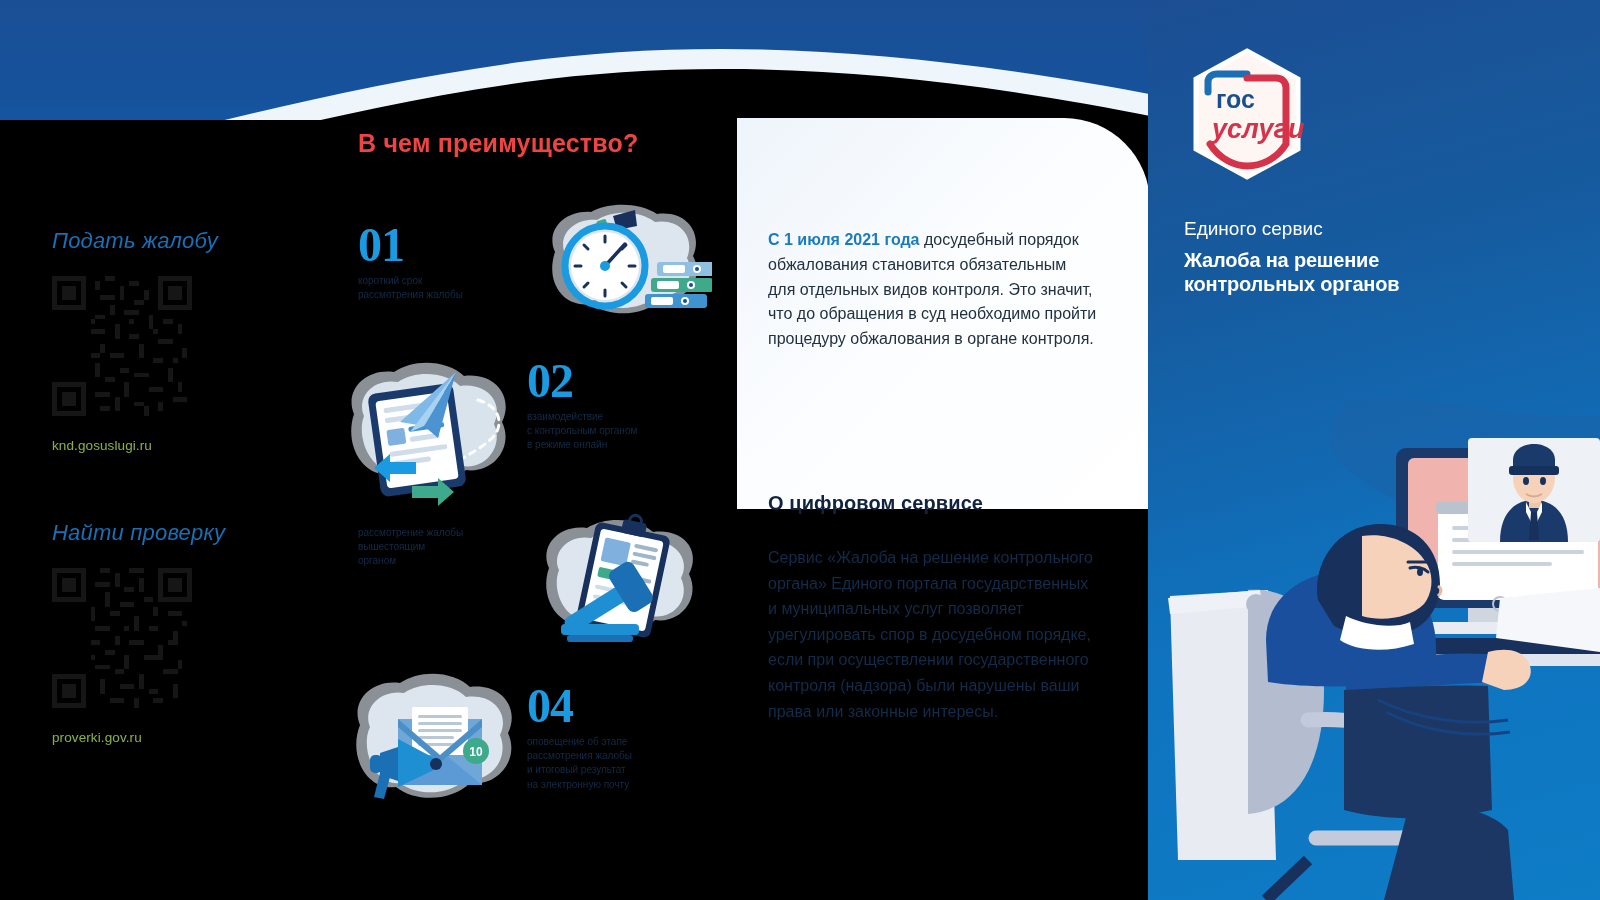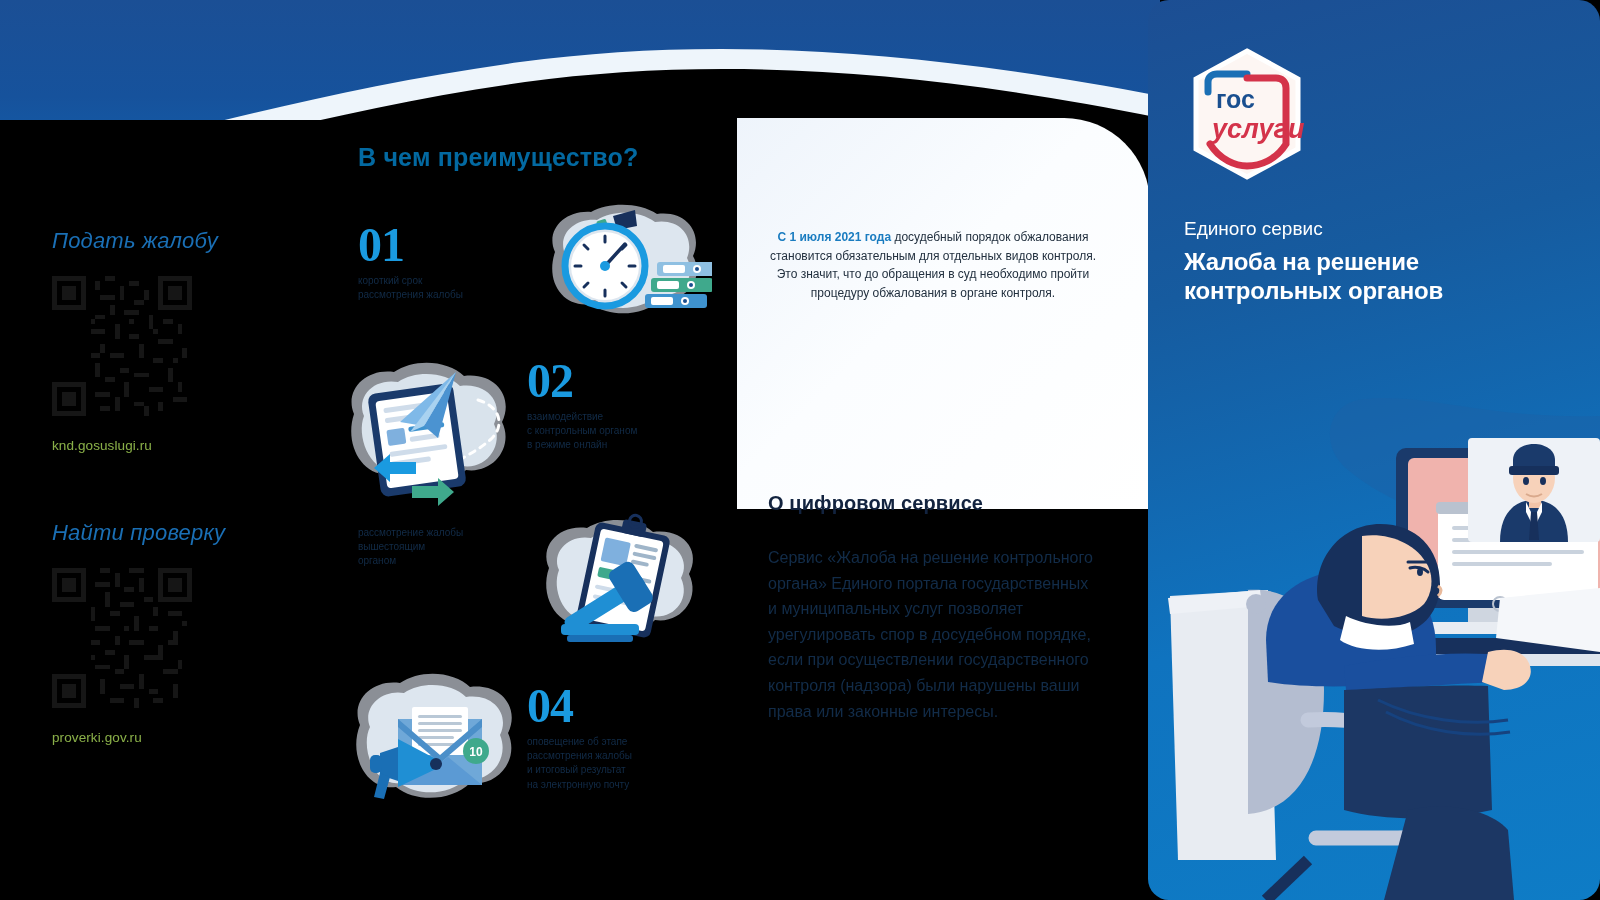--- a/index.html
+++ b/index.html
@@ -26,22 +26,22 @@
   .left-col{ position:absolute; left:0; top:0; width:330px; height:900px; z-index:12; }
   .qr-block{ position:absolute; left:52px; width:230px; }
   .qr-block.first{ top:228px; }
   .qr-block.second{ top:520px; }
   .qr-title{ font-size:22px; color:#1a6fb5; letter-spacing:.2px; margin-bottom:22px;font-style:italic; }
   .qr-box{ width:140px; height:140px; position:relative; opacity:.085; }
   .qr-url{ margin-top:22px; font-size:13.5px; color:#bef264; opacity:.72; letter-spacing:.1px; }
 
   
   .adv-head{
-    position:absolute; left:358px; top:143px; z-index:12;
-    font-size:25px; font-weight:bold; color:#0369a1; letter-spacing:.2px;
+    position:absolute; left:358px; top:129px; z-index:12;
+    font-size:25px; font-weight:bold; color:#ef4444; letter-spacing:.2px;
   }
   .adv-item{ position:absolute; z-index:12; }
   .adv-num{ font-size:48px; font-weight:bold; color:#1a9ae0; line-height:.96; letter-spacing:-1px;font-family:Liberation Serif, serif; }
   .adv-desc{ margin-top:6px; font-size:10px; line-height:1.42; color:#14304f; opacity:.92; }
 
   .adv-01{ left:358px; top:222px; width:190px; }
   .adv-02{ left:527px; top:358px; width:200px; }
   .adv-03{ left:358px; top:520px; width:190px; }
   .adv-04{ left:527px; top:683px; width:200px; }
 
@@ -53,40 +53,40 @@
 
   
   .white-card{
     position:absolute; left:737px; top:118px; width:413px; height:391px;
     background:linear-gradient(135deg,#eef4fb 0%,#fbfdff 45%,#ffffff 100%);
     border-top-right-radius:86px;
     z-index:8;
   }
   .card-text{
     position:absolute; left:768px; top:228px; width:330px; z-index:9;
-    font-size:12px; line-height:1.55; color:#22303f;text-align:center;
+    font-size:16px; line-height:1.55; color:#22303f;
   }
   .card-text b{ color:#1a7cc0; font-weight:bold; }
 
   
   .about{ position:absolute; left:768px; top:492px; width:330px; z-index:12; }
   .about-head{ font-size:20px; font-weight:bold; color:#12233f; letter-spacing:.1px; }
   .about-body{ margin-top:30px; font-size:16px; line-height:1.6; color:#14304f; opacity:.93; }
 
   
   .right-panel{
     position:absolute; left:1148px; top:0; width:452px; height:900px;
     background:linear-gradient(165deg,#1c4e93 0%,#165b9f 30%,#0f73bf 65%,#0e7cc6 100%);
-    overflow:hidden; z-index:14;border-radius:21px;
+    overflow:hidden; z-index:14;
   }
   .logo{ position:absolute; left:38px; top:48px; width:122px; height:132px; }
   .kicker{ position:absolute; left:36px; top:218px; font-size:19px; color:#fff; }
   .headline{
     position:absolute; left:36px; top:248px; width:396px;
-    font-size:24px; font-weight:bold; color:#fff; line-height:1.2; letter-spacing:-.2px;
+    font-size:20px; font-weight:bold; color:#fff; line-height:1.2; letter-spacing:-.2px;
   }
   .illus{ position:absolute; left:0; top:390px; width:452px; height:510px; }
 </style>
 </head>
 <body>
 
 <div id="stage">
 
   <div class="top-band"></div>
   <svg class="wave-svg" viewBox="0 0 1160 230" preserveAspectRatio="none">

